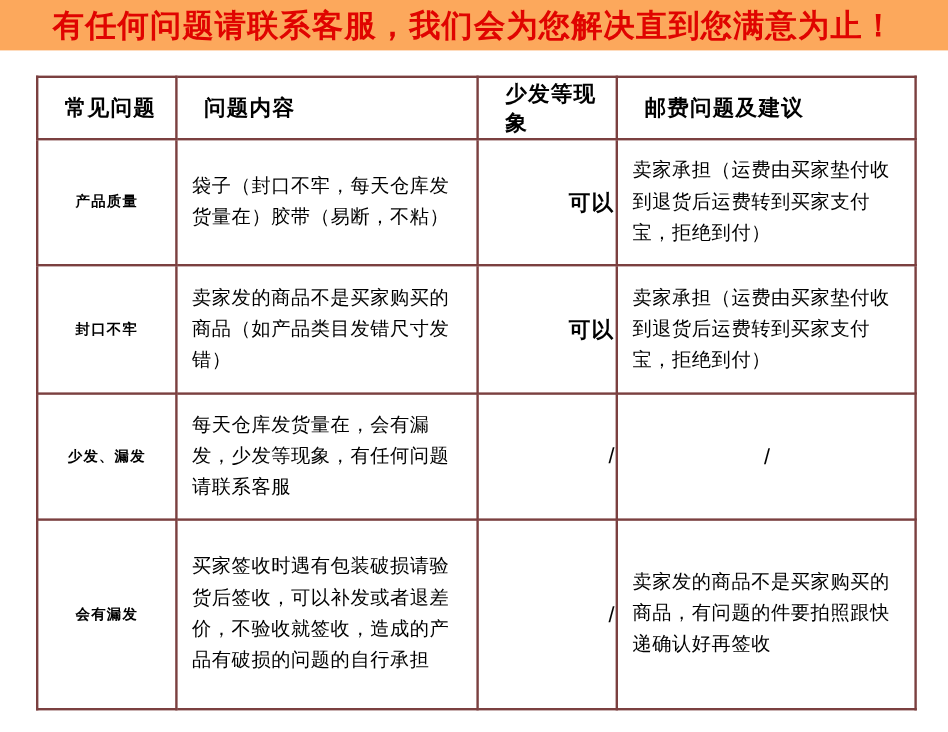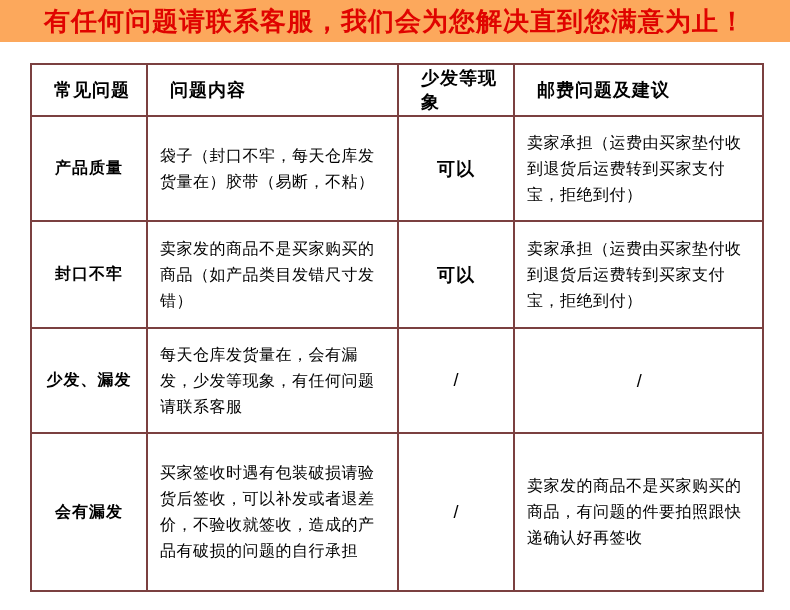--- a/index.html
+++ b/index.html
@@ -53,35 +53,35 @@
     font-weight: bold;
     text-align: left;
     letter-spacing: 1px;
     padding-left: 22px;
   }
   .col-cat  { width: 116px; }
   .col-cont { width: 251px; }
   .col-ret  { width: 116px; }
   .col-post { width: 249px; }
   td.cat {
-    font-size: 16px;
+    font-size: 12px;
     font-weight: bold;
     text-align: center;
     letter-spacing: 1px;
   }
   td.cont, td.post {
     font-size: 16px;
     line-height: 26px;
     padding: 6px 10px 6px 12px;
     text-align: left;
     letter-spacing: 0.5px;
   }
   td.ret {
     font-size: 18px;
-    text-align: center;
+    text-align: right;
   }
   td.ret.yes { font-weight: bold; letter-spacing: 1px; }
   td.post.center { text-align: center; font-size: 18px; }
   tr.r1 { height: 105px; }
   tr.r2 { height: 107px; }
   tr.r3 { height: 105px; }
   tr.r4 { height: 158px; }
 </style>
 </head>
 <body>

